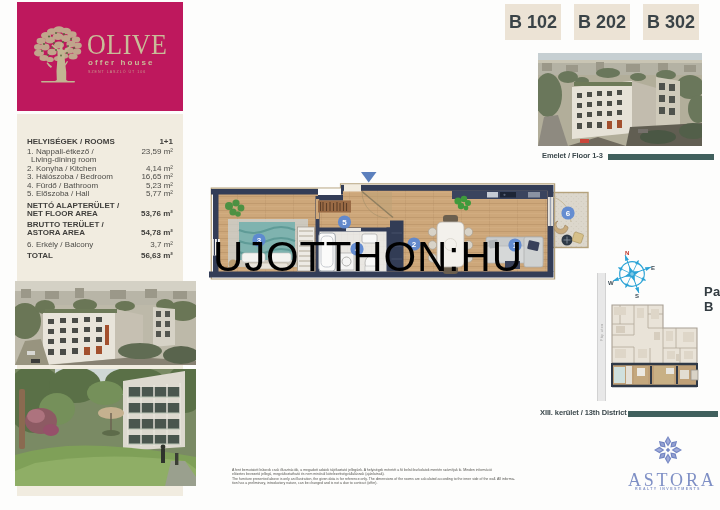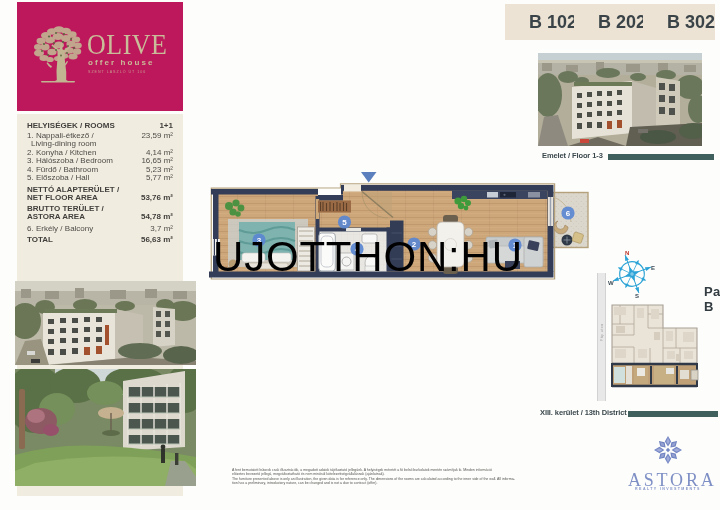--- a/index.html
+++ b/index.html
@@ -5,26 +5,26 @@
   html,body{margin:0;padding:0;}
   body{width:720px;height:510px;position:relative;background:#fdfdfc;font-family:"Liberation Sans",sans-serif;overflow:hidden;}
   .abs{position:absolute;}
   
   #green{left:17px;top:2px;width:166px;height:109px;background:#be185d;}
   #olive{position:absolute;left:70px;top:26px;color:#c9bc98;font-family:"Liberation Serif",serif;font-size:26px;letter-spacing:0.5px;font-weight:400;transform:scaleY(1.12);transform-origin:0 0;}
   #clubhouse{position:absolute;left:71px;top:56px;color:#c9bc98;font-size:8px;font-weight:bold;letter-spacing:2.1px;}
   #tagline{position:absolute;left:71px;top:68px;color:rgba(201,188,152,0.8);font-size:3.6px;letter-spacing:1px;}
   
   #cream{left:17px;top:114px;width:166px;height:382px;background:#f1ece0;color:#4d4c48;font-size:8px;}
-  #cream .row{position:absolute;left:10px;right:10px;height:9px;}
+  #cream .row{position:absolute;left:10px;right:10px;height:9px;margin-top:16px;}
   #cream .l{position:absolute;left:0;top:0;white-space:nowrap;}
   #cream .r{position:absolute;right:0;top:0;white-space:nowrap;}
   #cream .b{font-weight:bold;color:#403f3c;}
   
-  .bbox{top:4px;width:56px;height:36px;background:#ece3d5;color:#3a4347;font-size:18px;font-weight:bold;text-align:right;line-height:37px;letter-spacing:0px;padding-left:16px;}
+  .bbox{top:4px;width:56px;height:36px;background:#ece3d5;color:#3a4347;font-size:18px;font-weight:bold;text-align:center;line-height:37px;letter-spacing:0px;}
   
   .cap{color:#3b484c;font-size:7.5px;letter-spacing:-0.1px;font-weight:bold;}
   .tealbar{background:#40605d;}
   
   #wm{left:213px;top:233px;color:#000000;font-size:42px;letter-spacing:0.8px;font-weight:400;white-space:nowrap;}
   
   #partb{left:662px;top:284px;font-size:13px;font-weight:bold;color:#333c41;letter-spacing:0.3px;padding-left:42px;}
   
   #street{left:597px;top:273px;width:9px;height:128px;background:#e8e8e8;border-left:1px solid #d2d2d2;border-right:1px solid #d2d2d2;box-sizing:border-box;}
   

